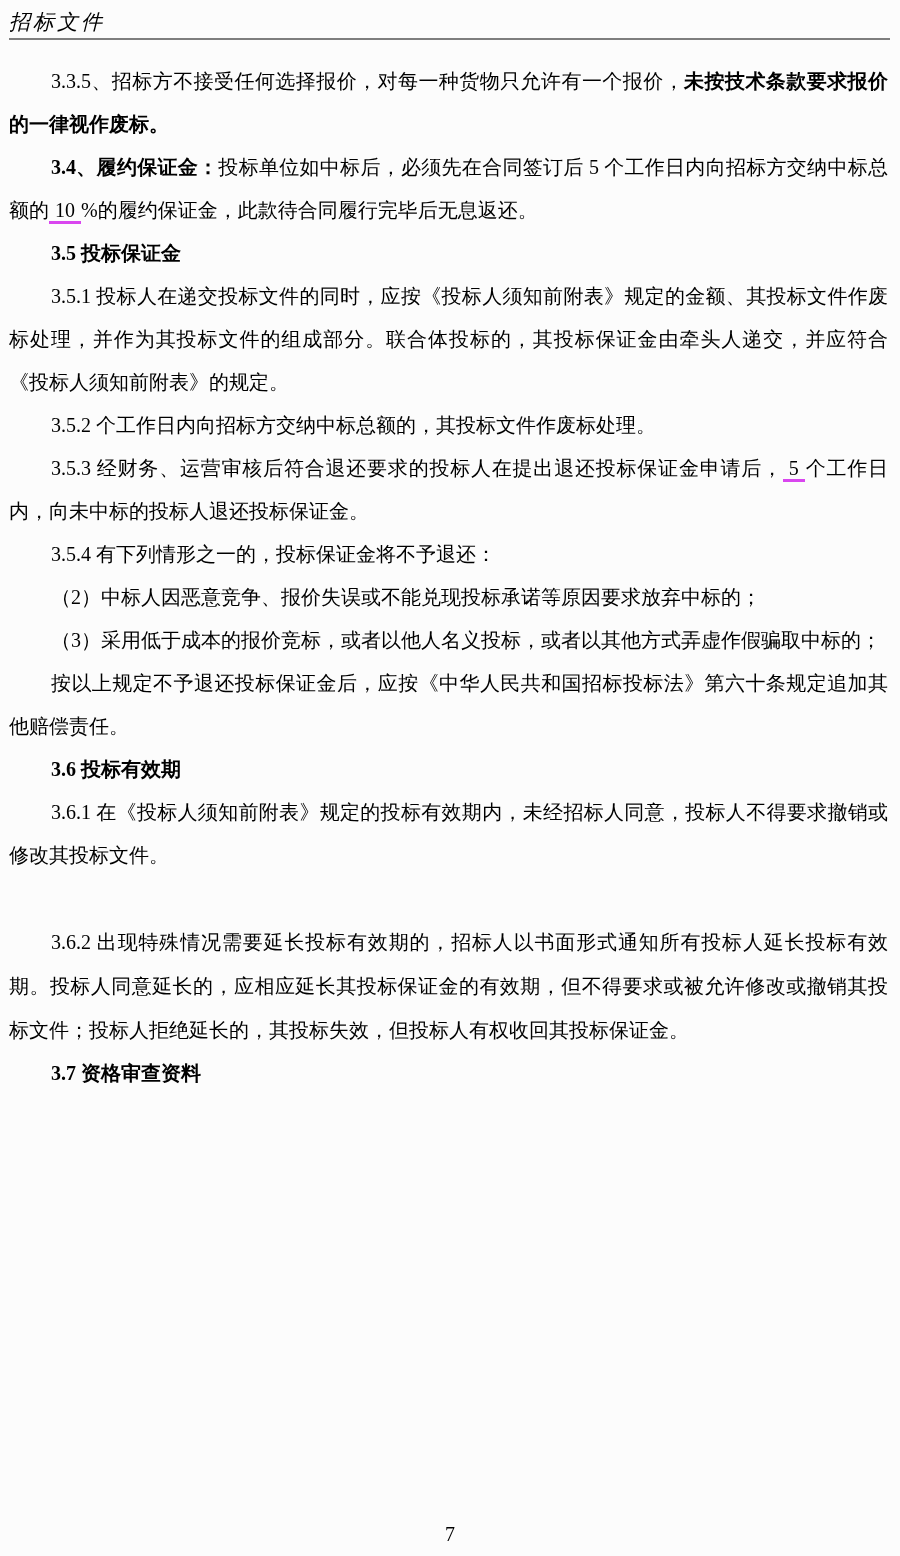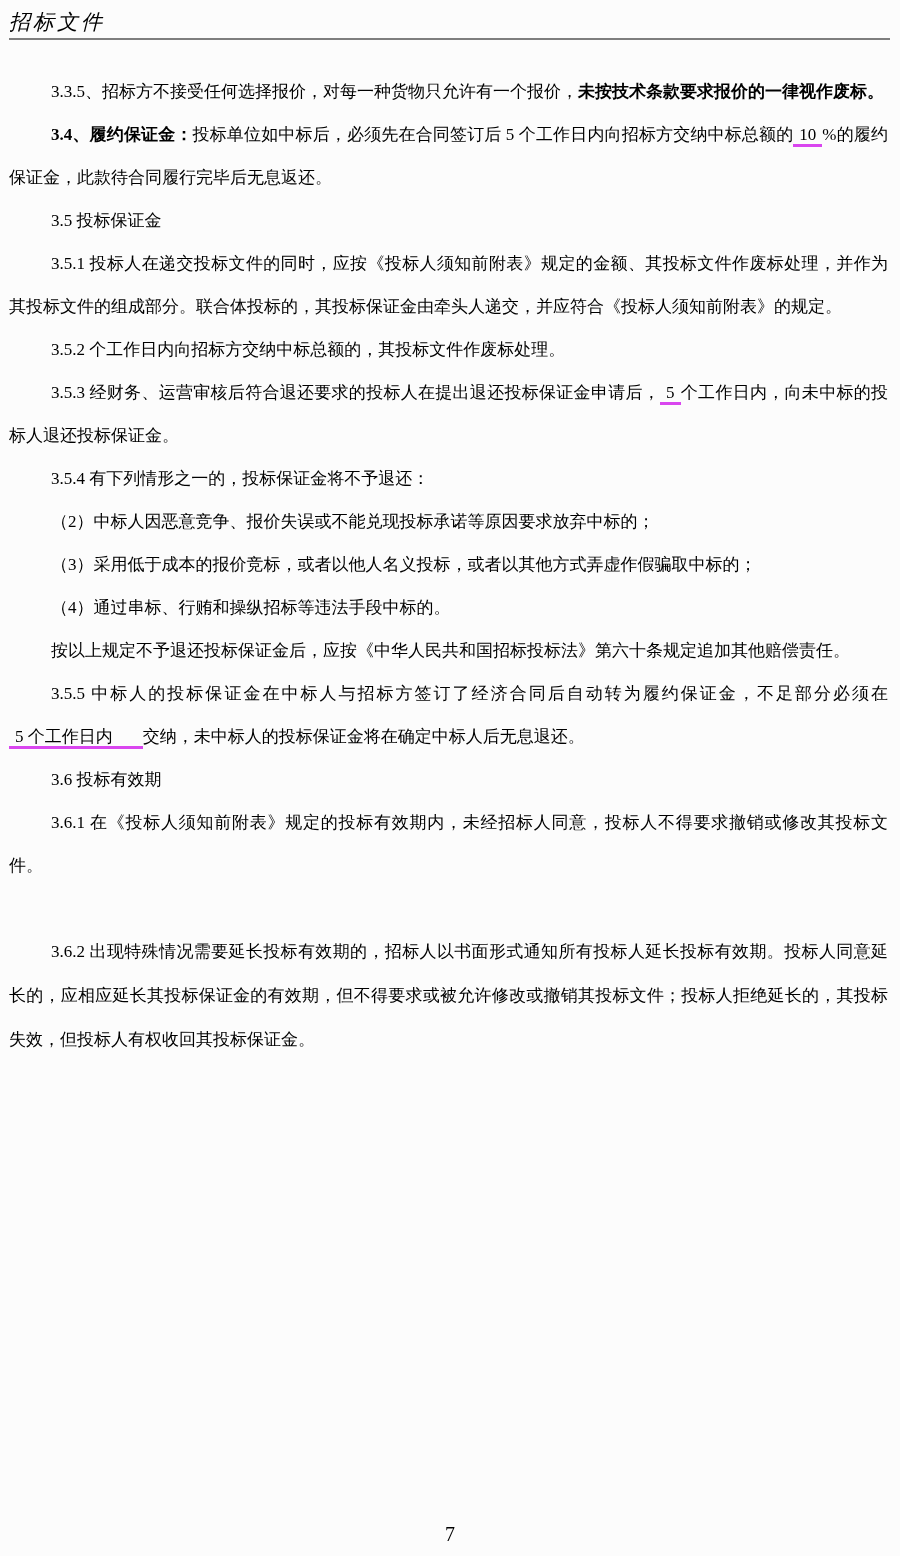--- a/index.html
+++ b/index.html
@@ -23,31 +23,31 @@
     letter-spacing: 3px;
     line-height: 24px;
   }
   .header-rule {
     margin: 4px 0 0 0;
     height: 0;
     border: none;
     border-top: 2px solid #7e7e7e;
   }
   .doc-body {
-    padding: 30px 12px 0 9px;
-    font-size: 17px;
+    padding: 20px 12px 0 9px;
+    font-size: 20px;
     line-height: 43px;
     text-align: justify;
   }
   .doc-body p {
     text-indent: 42px;
     margin: 0;
   }
   .bold { font-weight: bold; }
-  .heading { font-weight: normal; }
+  .heading { font-weight: bold; }
   .wide-lines { line-height: 44px; }
   .spacer-line { height: 43px; }
   .blank {
     border-bottom: 3px solid #d946ef;
     padding: 0 6px;
     white-space: nowrap;
   }
   .blank.wide-tail { padding-right: 30px; }
   .doc-footer {
     position: absolute;
@@ -83,33 +83,32 @@
 
     <p><span>3.5.3 经财务、运营审核后符合退还要求的投标人在提出退还投标保证金申请后，</span><span class="blank">5</span><span>个工作日内，向未中标的投标人退还投标保证金。</span></p>
 
     <p>3.5.4 有下列情形之一的，投标保证金将不予退还：</p>
 
 
     <p>（2）中标人因恶意竞争、报价失误或不能兑现投标承诺等原因要求放弃中标的；</p>
 
     <p>（3）采用低于成本的报价竞标，或者以他人名义投标，或者以其他方式弄虚作假骗取中标的；</p>
 
-    <p>（4）通过串标、行贿和操纵招标等违法手段中标的。</p>
 
     <p>按以上规定不予退还投标保证金后，应按《中华人民共和国招标投标法》第六十条规定追加其他赔偿责任。</p>
 
-    <p><span>3.5.5 中标人的投标保证金在中标人与招标方签订了经济合同后自动转为履约保证金，不足部分必须在</span><span class="blank wide-tail">5 个工作日内</span><span>交纳，未中标人的投标保证金将在确定中标人后无息退还。</span></p>
 
     <p class="heading">3.6 投标有效期</p>
 
     <p>3.6.1 在《投标人须知前附表》规定的投标有效期内，未经招标人同意，投标人不得要求撤销或修改其投标文件。</p>
 
     <div class="spacer-line"></div>
 
     <p class="wide-lines">3.6.2 出现特殊情况需要延长投标有效期的，招标人以书面形式通知所有投标人延长投标有效期。投标人同意延长的，应相应延长其投标保证金的有效期，但不得要求或被允许修改或撤销其投标文件；投标人拒绝延长的，其投标失效，但投标人有权收回其投标保证金。</p>
 
+    <p class="heading">3.7 资格审查资料</p>
 
 
   </div>
 
   <div class="doc-footer">7</div>
 
 </div>
 
 </body></html>

